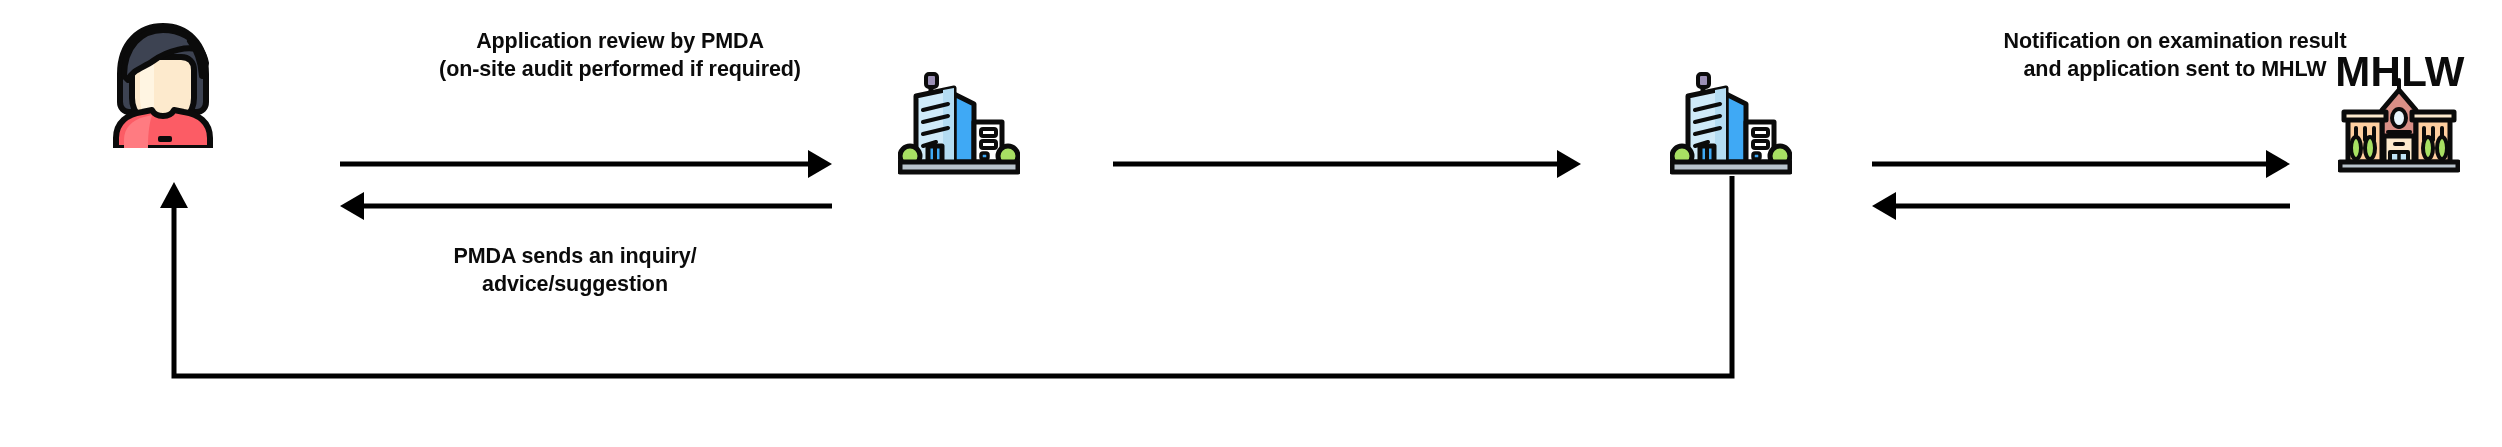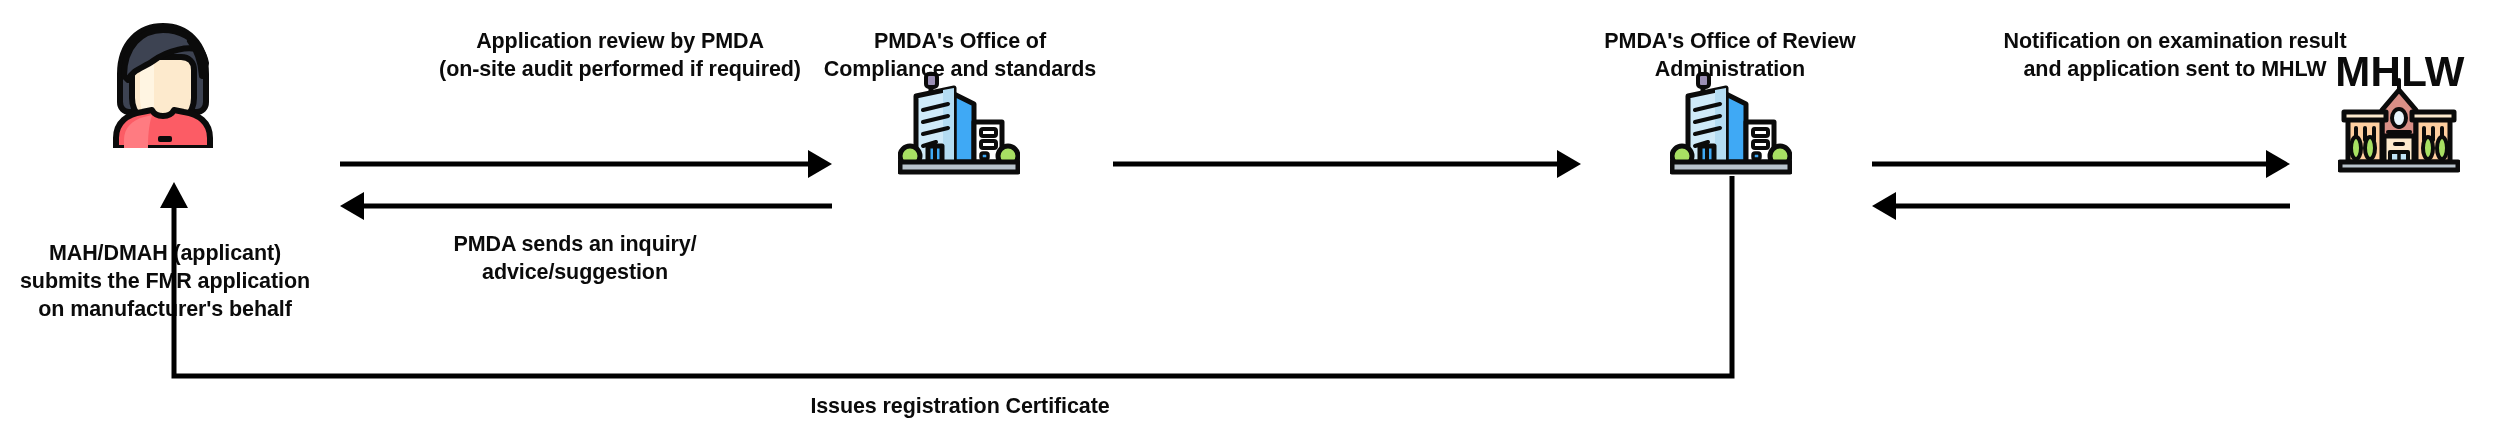--- a/index.html
+++ b/index.html
@@ -46,37 +46,34 @@
 
       <path d="M26 58 C26 28 44 12 65 12 C82 12 96 20 103 33 C92 27 70 32 55 43 C45 50 34 52 30 62 Z" fill="#3d4352" stroke="#0b0b0b" stroke-width="6" stroke-linejoin="round"></path>
       <path d="M92 23 C100 27 106 35 108 45 L104 58 C103 44 99 32 92 23 Z" fill="#3d4352" stroke="#0b0b0b" stroke-width="6" stroke-linejoin="round"></path>
 
       <path d="M18 130 L18 120 C18 104 30 96 44 94 L54 92 C58 100 72 100 76 92 L86 94 C100 96 112 104 112 120 L112 130 Z" fill="#fc5c65" stroke="#0b0b0b" stroke-width="6" stroke-linejoin="round"></path>
       <path d="M26 130 L26 122 C26 110 34 102 46 99 L54 97 C52 104 50 112 50 130 Z" fill="#ff7b81"></path>
       <rect x="60" y="118" width="14" height="6" rx="2" fill="#0b0b0b"></rect>
     </svg>
   </div>
 
-  <div class="lbl node-lbl" style="left:10px;top:240px;width:310px;">MAH/DMAH (applicant)
-submits the FMR application
-on manufacturer's behalf</div>
 
   <div class="lbl flow-lbl" style="left:300px;top:28px;width:640px;">Application review by PMDA
 (on-site audit performed if required)</div>
 
   <svg class="arrowsvg" style="left:340px;top:150px;" width="490" height="70">
 
     <line x1="0" y1="14" x2="468" y2="14" stroke="#000" stroke-width="5"></line>
     <polygon points="468,0 492,14 468,28" fill="#000"></polygon>
 
     <line x1="24" y1="56" x2="492" y2="56" stroke="#000" stroke-width="5"></line>
     <polygon points="24,42 0,56 24,70" fill="#000"></polygon>
   </svg>
 
-  <div class="lbl flow-lbl" style="left:395px;top:231px;width:360px;">PMDA sends an inquiry/
+  <div class="lbl flow-lbl" style="left:395px;top:243px;width:360px;">PMDA sends an inquiry/
 advice/suggestion</div>
 
   <div class="icon" style="left:898px;top:70px;width:122px;height:106px;">
     <svg width="122" height="106" viewBox="0 0 122 106">
 
       <line x1="33" y1="22" x2="33" y2="6" stroke="#0b0b0b" stroke-width="5" stroke-linecap="round"></line>
       <rect x="28" y="4" width="11" height="13" rx="3" fill="#9b8fb5" stroke="#0b0b0b" stroke-width="4"></rect>
 
       <path d="M56 24 L76 34 L76 92 L56 92 Z" fill="#3fa9f5" stroke="#0b0b0b" stroke-width="5" stroke-linejoin="round"></path>
 
@@ -98,22 +95,20 @@
       <rect x="83" y="71" width="15" height="7" rx="2" fill="#ffffff" stroke="#0b0b0b" stroke-width="4"></rect>
       <rect x="83" y="83" width="7" height="6" rx="2" fill="#3fa9f5" stroke="#0b0b0b" stroke-width="3.5"></rect>
 
       <circle cx="12" cy="86" r="10" fill="#a8e063" stroke="#0b0b0b" stroke-width="5"></circle>
       <circle cx="110" cy="86" r="10" fill="#a8e063" stroke="#0b0b0b" stroke-width="5"></circle>
 
       <path d="M2 92 L120 92 L120 102 L2 102 Z" fill="#b9c4cc" stroke="#0b0b0b" stroke-width="5" stroke-linejoin="round"></path>
     </svg>
   </div>
 
-  <div class="lbl node-lbl" style="left:810px;top:28px;width:300px;">PMDA's Office of
-Compliance and standards</div>
 
 
   <svg class="arrowsvg" style="left:1113px;top:150px;" width="466" height="30">
     <line x1="0" y1="14" x2="444" y2="14" stroke="#000" stroke-width="5"></line>
     <polygon points="444,0 468,14 444,28" fill="#000"></polygon>
   </svg>
 
   <div class="icon" style="left:1670px;top:70px;width:122px;height:106px;">
     <svg width="122" height="106" viewBox="0 0 122 106">
       <line x1="33" y1="22" x2="33" y2="6" stroke="#0b0b0b" stroke-width="5" stroke-linecap="round"></line>
@@ -132,22 +127,20 @@
       <path d="M76 52 L104 52 L104 92 L76 92 Z" fill="#ffffff" stroke="#0b0b0b" stroke-width="5" stroke-linejoin="round"></path>
       <rect x="83" y="59" width="15" height="7" rx="2" fill="#ffffff" stroke="#0b0b0b" stroke-width="4"></rect>
       <rect x="83" y="71" width="15" height="7" rx="2" fill="#ffffff" stroke="#0b0b0b" stroke-width="4"></rect>
       <rect x="83" y="83" width="7" height="6" rx="2" fill="#3fa9f5" stroke="#0b0b0b" stroke-width="3.5"></rect>
       <circle cx="12" cy="86" r="10" fill="#a8e063" stroke="#0b0b0b" stroke-width="5"></circle>
       <circle cx="110" cy="86" r="10" fill="#a8e063" stroke="#0b0b0b" stroke-width="5"></circle>
       <path d="M2 92 L120 92 L120 102 L2 102 Z" fill="#b9c4cc" stroke="#0b0b0b" stroke-width="5" stroke-linejoin="round"></path>
     </svg>
   </div>
 
-  <div class="lbl node-lbl" style="left:1580px;top:28px;width:300px;">PMDA's Office of Review
-Administration</div>
 
   <div class="lbl flow-lbl" style="left:1865px;top:28px;width:620px;">Notification on examination result
 and application sent to MHLW</div>
 
   <svg class="arrowsvg" style="left:1872px;top:150px;" width="416" height="70">
     <line x1="0" y1="14" x2="394" y2="14" stroke="#000" stroke-width="5"></line>
     <polygon points="394,0 418,14 394,28" fill="#000"></polygon>
     <line x1="24" y1="56" x2="418" y2="56" stroke="#000" stroke-width="5"></line>
     <polygon points="24,42 0,56 24,70" fill="#000"></polygon>
   </svg>
@@ -193,15 +186,14 @@
     </svg>
   </div>
 
   <div class="lbl big-lbl" style="left:2300px;top:45px;width:200px;">MHLW</div>
 
   <svg class="pathsvg" style="left:160px;top:168px;" width="1580" height="220">
     <polyline points="1572,8 1572,208 14,208 14,38" fill="none" stroke="#000" stroke-width="5" stroke-linejoin="miter"></polyline>
     <polygon points="0,40 14,14 28,40" fill="#000"></polygon>
   </svg>
 
-  <div class="lbl flow-lbl" style="left:760px;top:393px;width:400px;">Issues registration Certificate</div>
 
 </div>
 
 </body></html>

